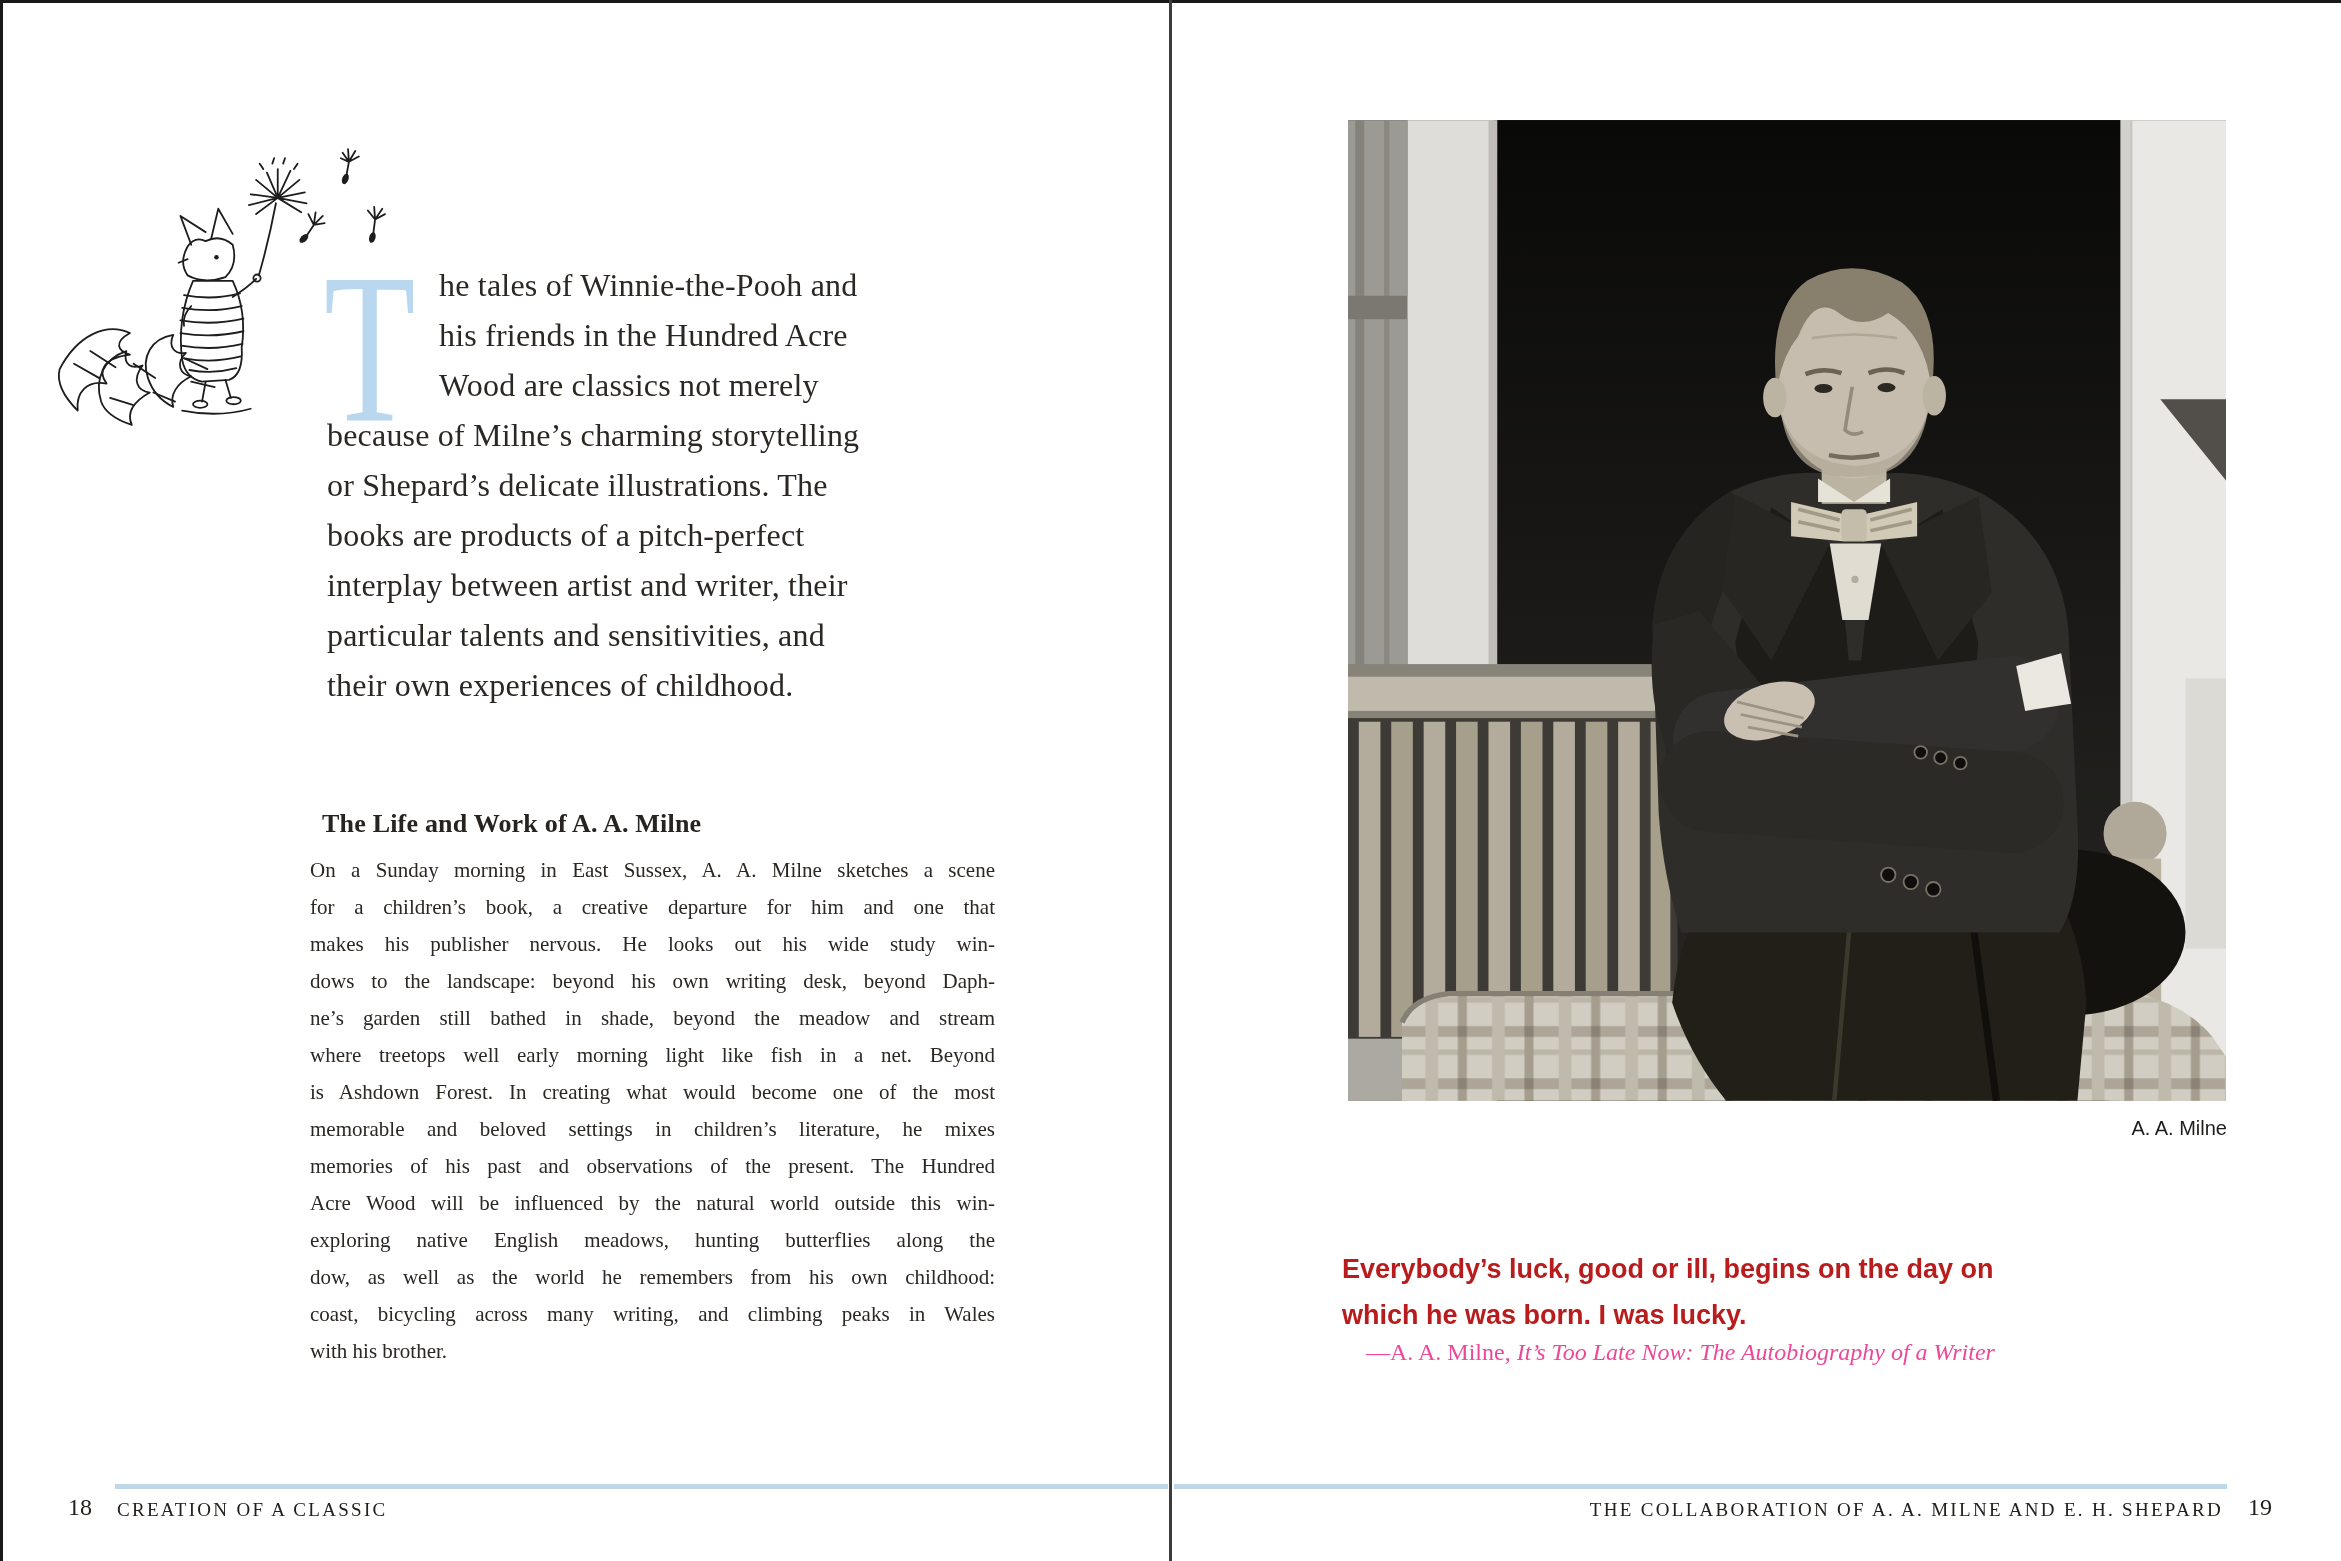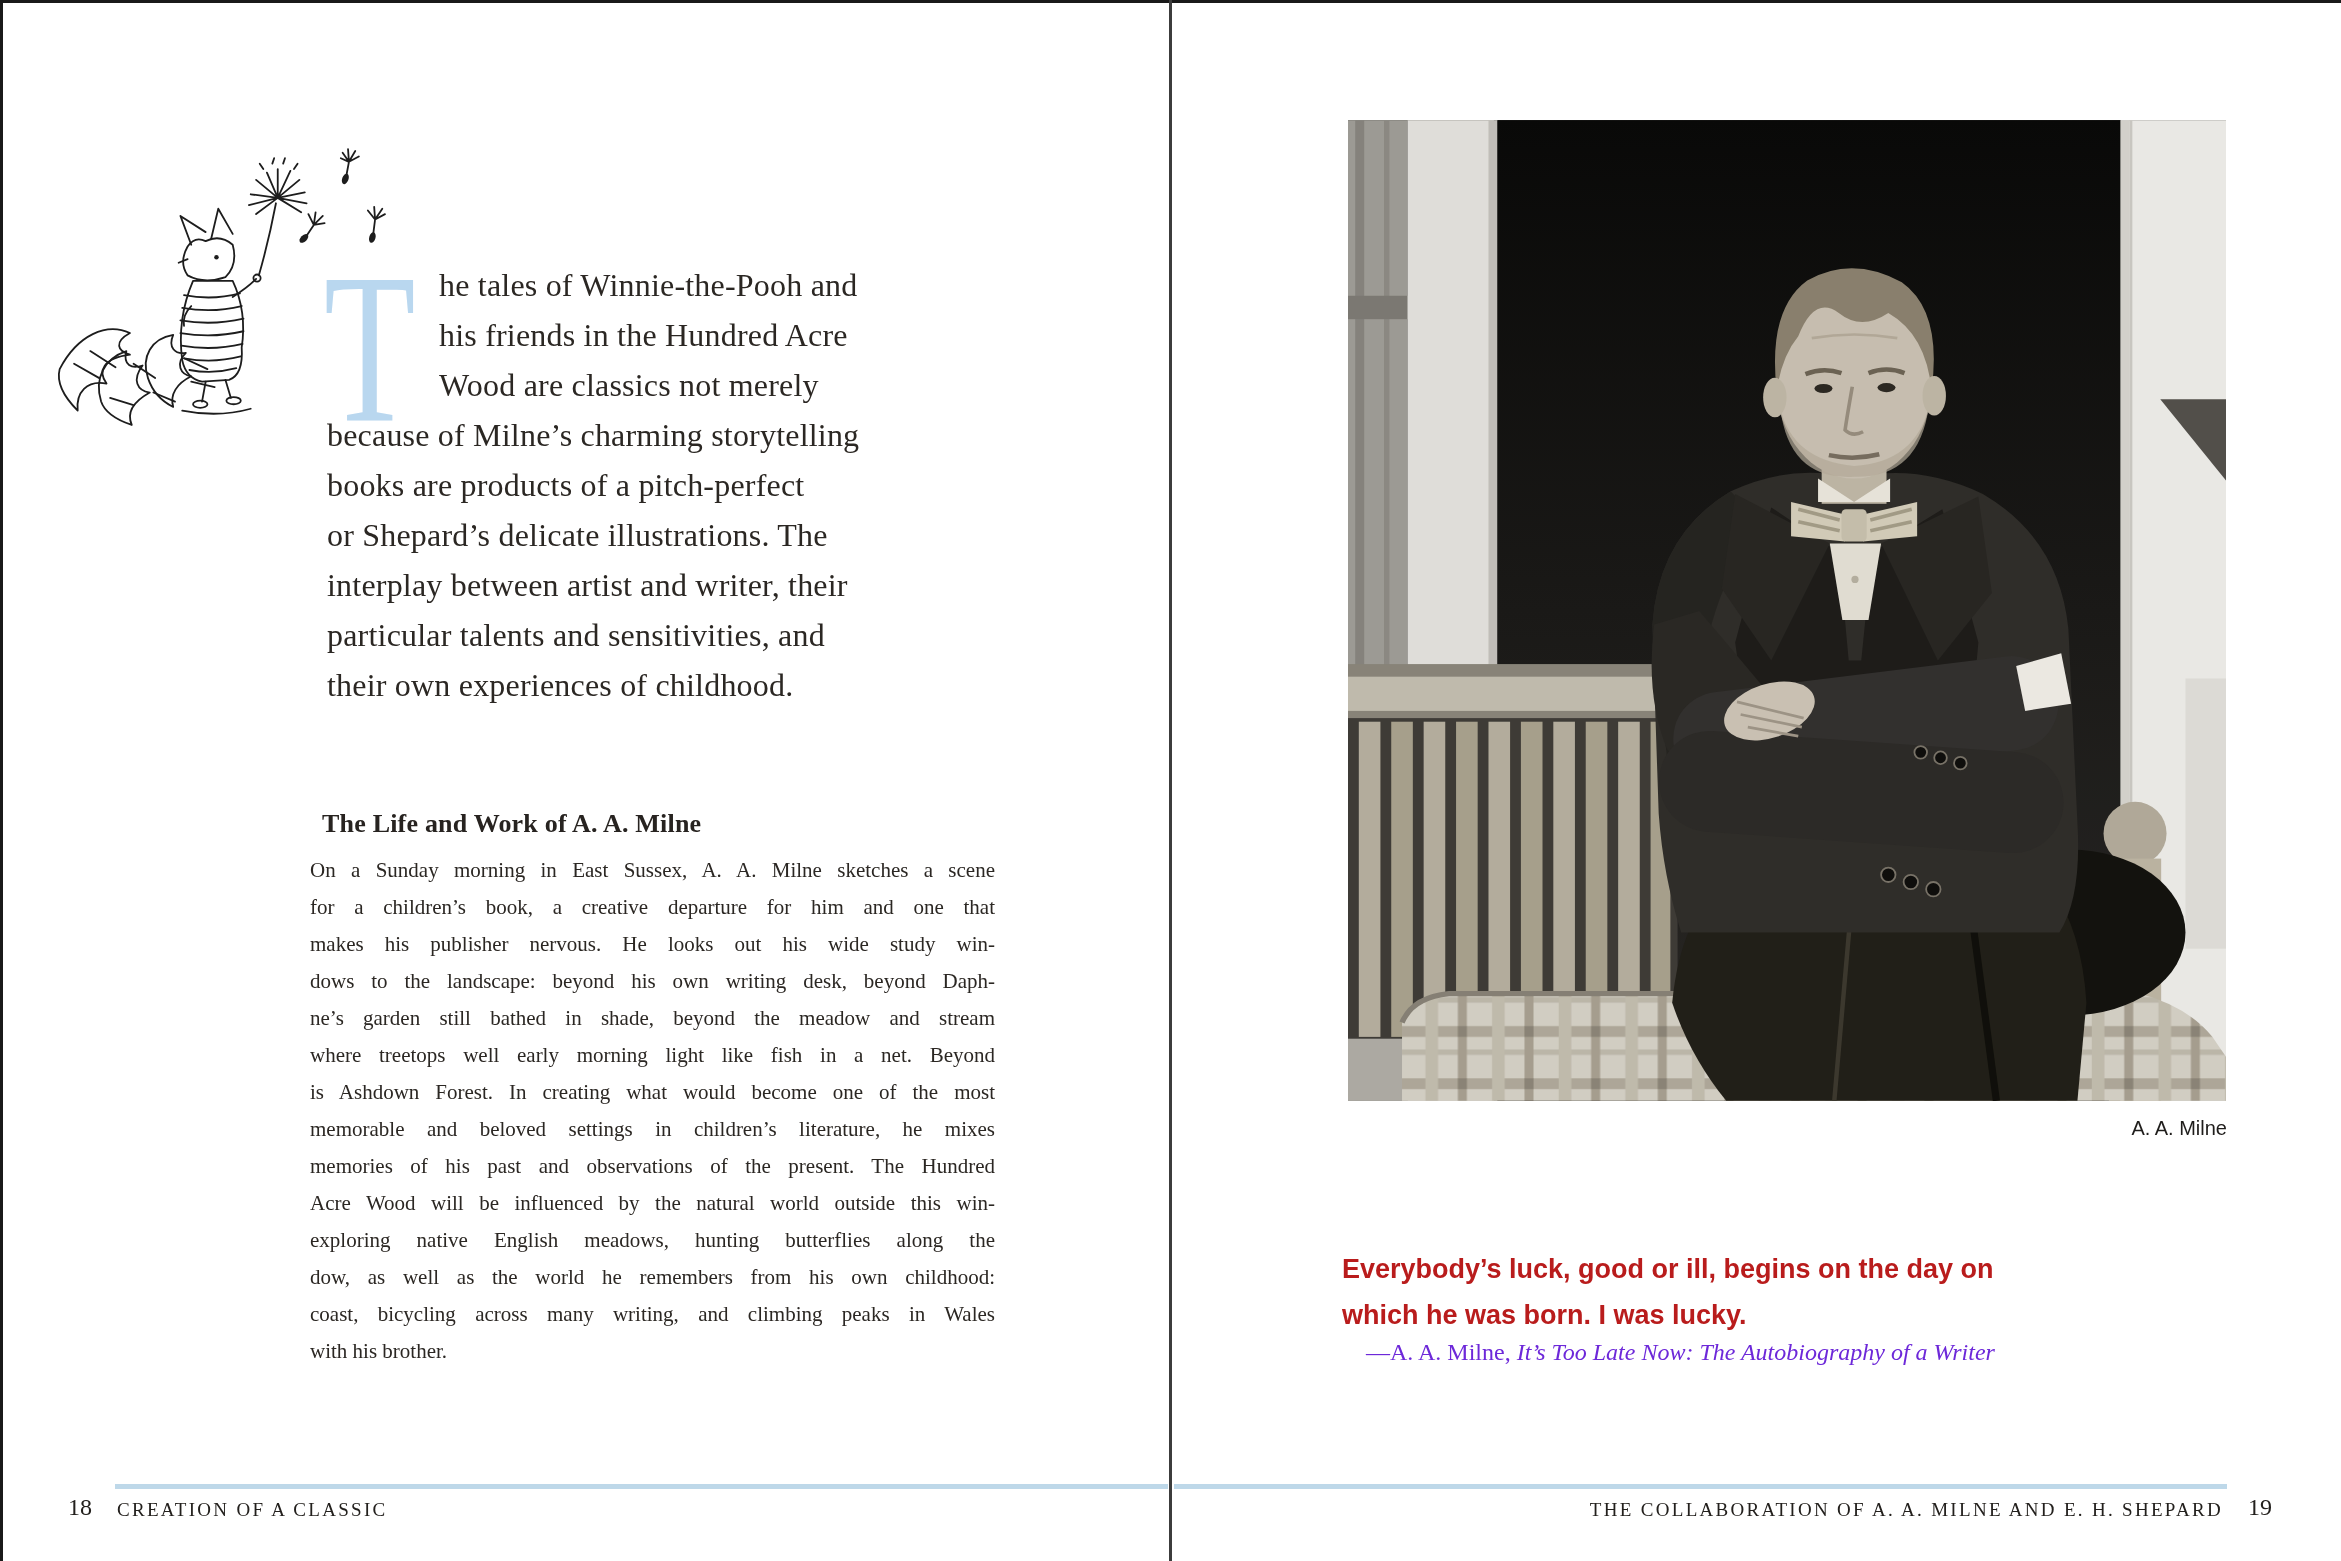--- a/index.html
+++ b/index.html
@@ -68,21 +68,21 @@
     font-family:"Liberation Sans","DejaVu Sans",sans-serif;
     font-weight:normal;font-size:20px;color:#1f1d1b;
   }
   .pull-quote{
     position:absolute;left:1342px;top:1246px;
     font-family:"Liberation Sans","DejaVu Sans",sans-serif;
     font-weight:bold;font-size:27px;line-height:46px;color:#b91c1c;
   }
   .attribution{
     position:absolute;left:1366px;top:1339px;
-    font-size:24px;color:#6d28d9;
+    font-size:24px;color:#ec4899;
   }
   .attribution em{font-style:italic;}
 
   svg .stroke{stroke:#1d1d1d;fill:none;stroke-width:2;stroke-linecap:round;stroke-linejoin:round;}
 </style>
 </head>
 <body>
 
 <div id="spread">
 
@@ -136,22 +136,22 @@
       </g>
     </svg>
 
     <div class="dropcap">T</div>
 
     <div class="intro-lines">
         <div class="iline">he tales of Winnie-the-Pooh and</div>
         <div class="iline">his friends in the Hundred Acre</div>
         <div class="iline">Wood are classics not merely</div>
         <div class="iline">because of Milne’s charming storytelling</div>
+        <div class="iline">or Shepard’s delicate illustrations. The</div>
         <div class="iline">books are products of a pitch-perfect</div>
-        <div class="iline">or Shepard’s delicate illustrations. The</div>
         <div class="iline">interplay between artist and writer, their</div>
         <div class="iline">particular talents and sensitivities, and</div>
         <div class="iline last">their own experiences of childhood.</div>
       </div>
 
     <div class="section-heading">The Life and Work of A. A. Milne</div>
 
     <div class="body-lines">
         <div class="bline">On a Sunday morning in East Sussex, A. A. Milne sketches a scene</div>
         <div class="bline">for a children’s book, a creative departure for him and one that</div>

